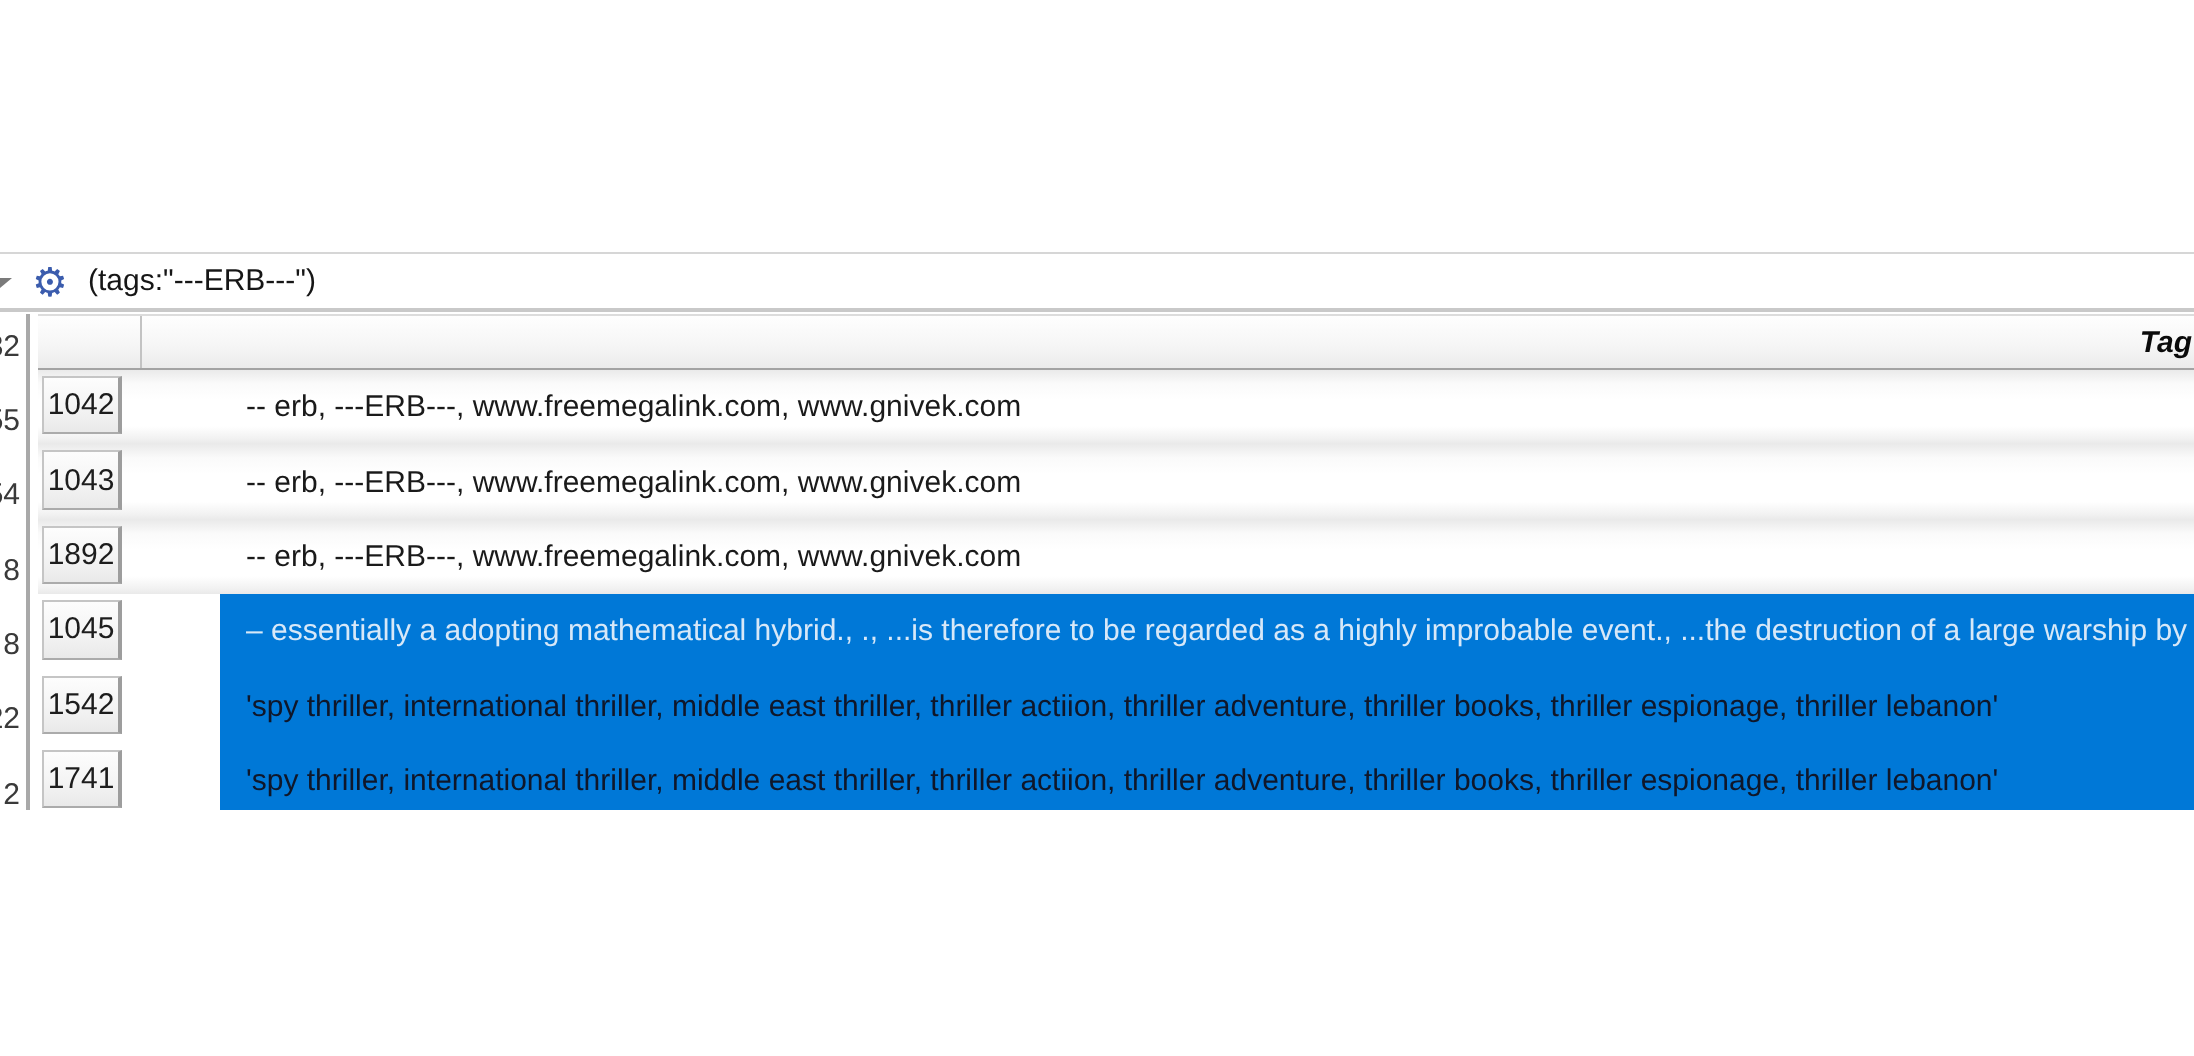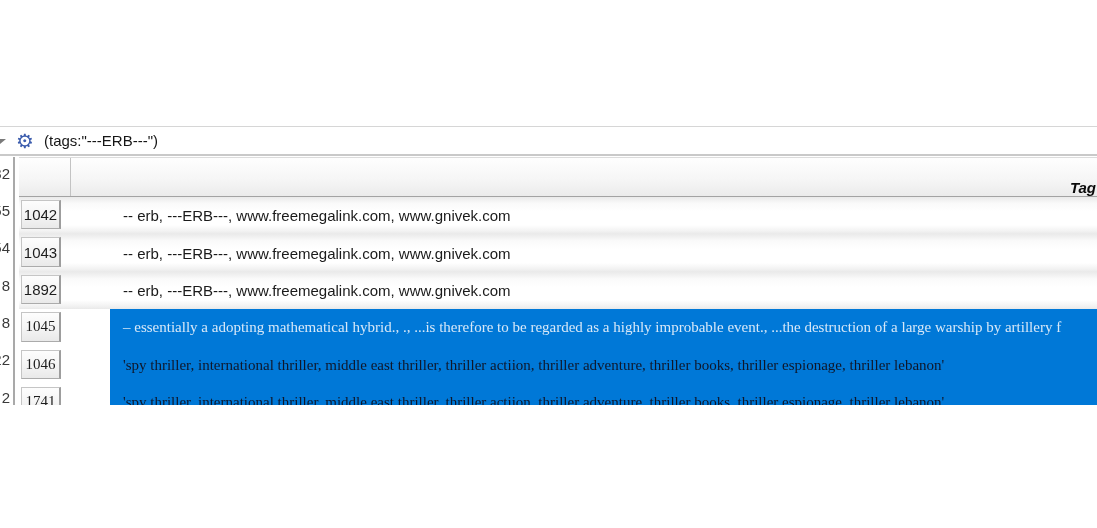--- a/index.html
+++ b/index.html
@@ -46,42 +46,41 @@
     position:absolute; left:13px; top:157px; width:2px; height:248px;
     background:#a9a9a9;
   }
 
   
   .grid {
     position:absolute; left:19px; top:157px; width:1078px; height:248px;
     overflow:hidden; background:#ffffff;
   }
   .grid-header {
-    height:40px; display:flex;
+    height:28px; display:flex;
     background:linear-gradient(180deg,#fefefe 0%,#f6f6f6 55%,#ebebeb 100%);
     border-top:1px solid #dcdcdc;
     border-bottom:1px solid #a3a3a3;
-    align-items:flex-end;
   }
   .corner-cell {
     width:52px; height:100%;
     border-right:1px solid #c3c3c3;
   }
   .tag-header-cell {
     flex:1; display:flex; align-items:center; justify-content:flex-end;
     padding-right:1px; overflow:hidden;
     font-size:15px; font-weight:bold; font-style:italic; color:#0a0a0a;
   }
   .grid-body { height:220px; overflow:hidden; }
 
   .row { height:37.4px; display:flex; position:relative;
     background:linear-gradient(180deg,#eaeaea 0%,#fafafa 18%,#ffffff 40%,#ffffff 76%,#f2f2f2 92%,#e9e9e9 100%);
     gap:48px;
   }
-  .row.selected { background:#ffffff;font-family:Liberation Serif, serif; }
+  .row.selected { background:#ffffff; }
 
   .rowhead-col { width:43px; position:relative; flex:0 0 43px; }
   .num-cell {
     position:absolute; left:2px; right:1px; top:3px; bottom:5px;
     background:linear-gradient(180deg,#fdfdfd 0%,#f4f4f4 55%,#e9e9e9 100%);
     border:1px solid #c5c5c5;
     border-right:2px solid #9d9d9d;
     border-bottom:1px solid #ababab;
     display:flex; align-items:center; justify-content:center;
     font-size:15px; color:#1d1d1d;
@@ -144,21 +143,21 @@
       <div class="cell-tag">-- erb, ---ERB---, www.freemegalink.com, www.gnivek.com</div>
     </div>
     <div class="row selected dim-text">
       <div class="rowhead-col">
         <div class="num-cell">1045</div>
       </div>
       <div class="cell-tag">– essentially a adopting mathematical hybrid., ., ...is therefore to be regarded as a highly improbable event., ...the destruction of a large warship by artillery f</div>
     </div>
     <div class="row selected">
       <div class="rowhead-col">
-        <div class="num-cell">1046</div>
+        <div class="num-cell">1542</div>
       </div>
       <div class="cell-tag">'spy thriller, international thriller, middle east thriller, thriller actiion, thriller adventure, thriller books, thriller espionage, thriller lebanon'</div>
     </div>
     <div class="row selected">
       <div class="rowhead-col">
         <div class="num-cell">1741</div>
       </div>
       <div class="cell-tag">'spy thriller, international thriller, middle east thriller, thriller actiion, thriller adventure, thriller books, thriller espionage, thriller lebanon'</div>
     </div>
   </div>

